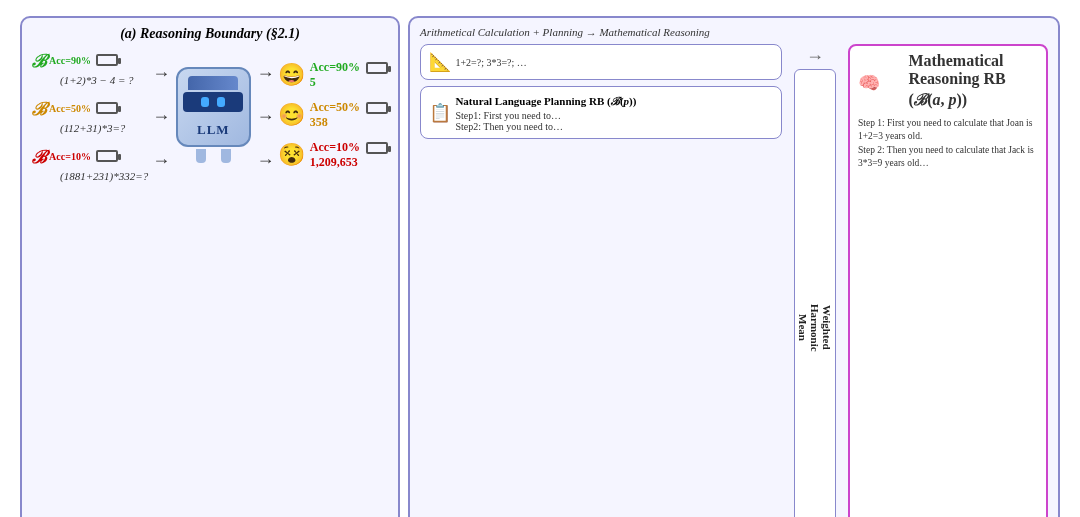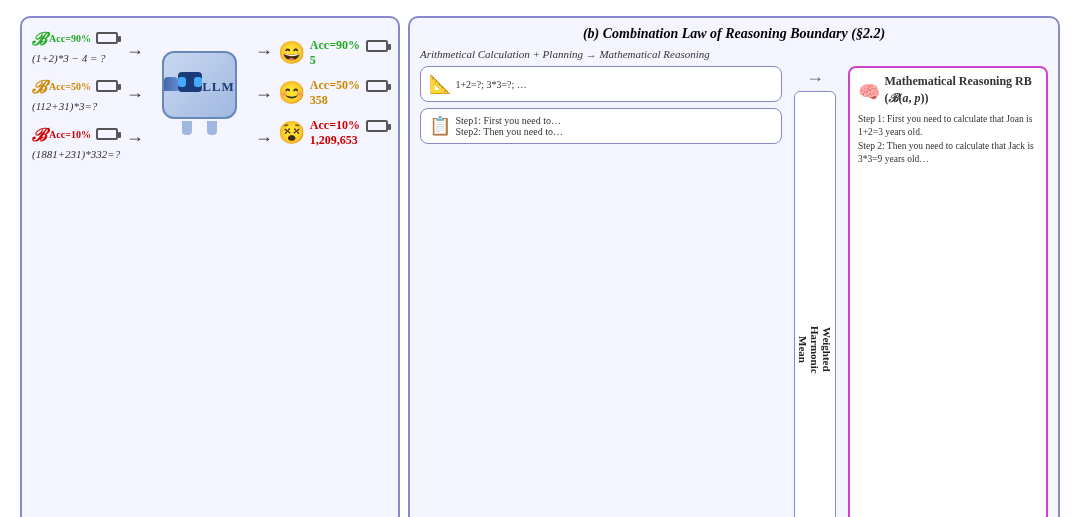--- a/index.html
+++ b/index.html
@@ -98,37 +98,38 @@
       height: 100%;
       border-radius: 1px;
     }
     .battery-fill-green { background: #22aa22; width: 90%; }
     .battery-fill-yellow { background: #ccaa00; width: 50%; }
     .battery-fill-red { background: #cc0000; width: 10%; }
     .eq-text {
       font-size: 11px;
       color: #333;
       font-style: italic;
+      margin-left: 28px;
     }
     
     .llm-robot {
       display: flex;
       flex-direction: column;
       align-items: center;
       justify-content: center;
       width: 100px;
     }
     .robot-body {
       width: 75px;
-      height: 68px;
+      height: 80px;
       background: linear-gradient(135deg, #c8d8f0, #a0b8e0);
       border-radius: 12px;
       border: 2px solid #6688bb;
       display: flex;
-      flex-direction: row;
+      flex-direction: column;
       align-items: center;
       justify-content: center;
       position: relative;
     }
     .robot-head {
       font-size: 13px;
       font-weight: bold;
       color: #1a3a7a;
       letter-spacing: 1px;
       margin-top: 4px;
@@ -240,37 +241,39 @@
     .math-reasoning-box {
       border: 2px solid #cc44cc;
       border-radius: 8px;
       background: white;
       padding: 6px 8px;
       font-size: 10px;
       width: 200px;
     }
     .math-reasoning-title {
       font-weight: bold;
-      font-size: 12px;
+      font-size: 16px;
       color: #333;
       margin-bottom: 3px;
+      margin-left: 24px;
     }
     .rb-box-header {
       display: flex;
       align-items: center;
     }
   </style>
 </head>
 <body>
 
 <div class="main-container">
 
   <div class="top-row">
 
     <div class="panel panel-a">
+      <div class="panel-title">(a) Reasoning Boundary (§2.1)</div>
       <div class="panel-a-inner">
 
         <div class="battery-rows">
 
           <div class="battery-row">
             <div class="b-label b-green">
               <span style="font-size:18px; font-style:italic; font-weight:bold;">ℬ</span>
               <span class="sub" style="font-size:10px; color:#22aa22;">Acc=90%</span>
               <span class="battery-icon"><span class="battery-fill battery-fill-green"></span></span>
             </div>
@@ -358,41 +361,43 @@
                 <span class="battery-icon" style="display:inline-block;"><span class="battery-fill battery-fill-red"></span></span>
               </div>
               <span style="font-size:12px; color:#cc0000; font-weight:bold;">1,209,653</span>
             </div>
           </div>
         </div>
       </div>
     </div>
 
     <div class="panel panel-b">
-      <div class="panel-title">(b) Combination Law of Reasoning Boundary (§2.2)</div>
       <div class="panel-b-subtitle">
         <em><span>Arithmetical Calculation + Planning → Mathematical Reasoning</span></em>
       </div>
       <div class="panel-b-content">
 
         <div class="rb-boxes">
 
           <div class="rb-box">
             <div class="rb-box-header">
               <span style="font-size:18px; margin-right:4px;">📐</span>
               <div>
                 <div class="rb-box-content">1+2=?; 3*3=?; …</div>
               </div>
             </div>
           </div>
 
           <div class="rb-box">
             <div class="rb-box-header">
               <span style="font-size:18px; margin-right:4px;">📋</span>
               <div>
+                <div class="rb-box-title">
+                  Natural Language Planning RB (<em>ℬ</em>(<em>p</em>))
+                </div>
                 <div class="rb-box-content">Step1: First you need to…<br>Step2: Then you need to…</div>
               </div>
             </div>
           </div>
         </div>
 
         <div style="display:flex; align-items:center; margin: 0 4px;">
           <div style="display:flex; flex-direction:column; align-items:center; gap:4px;">
             <div style="font-size:18px; color:#666;">→</div>
             <div class="whm-label">Weighted<br>Harmonic<br>Mean</div>

